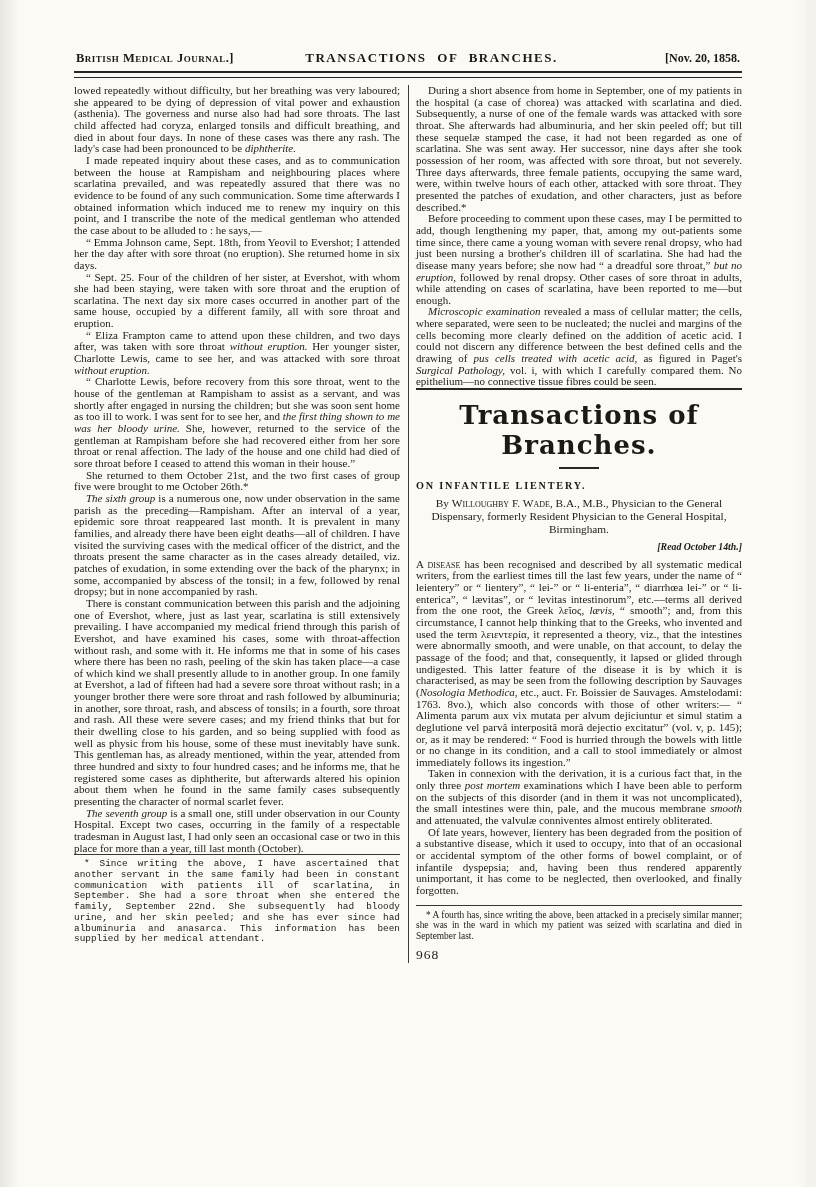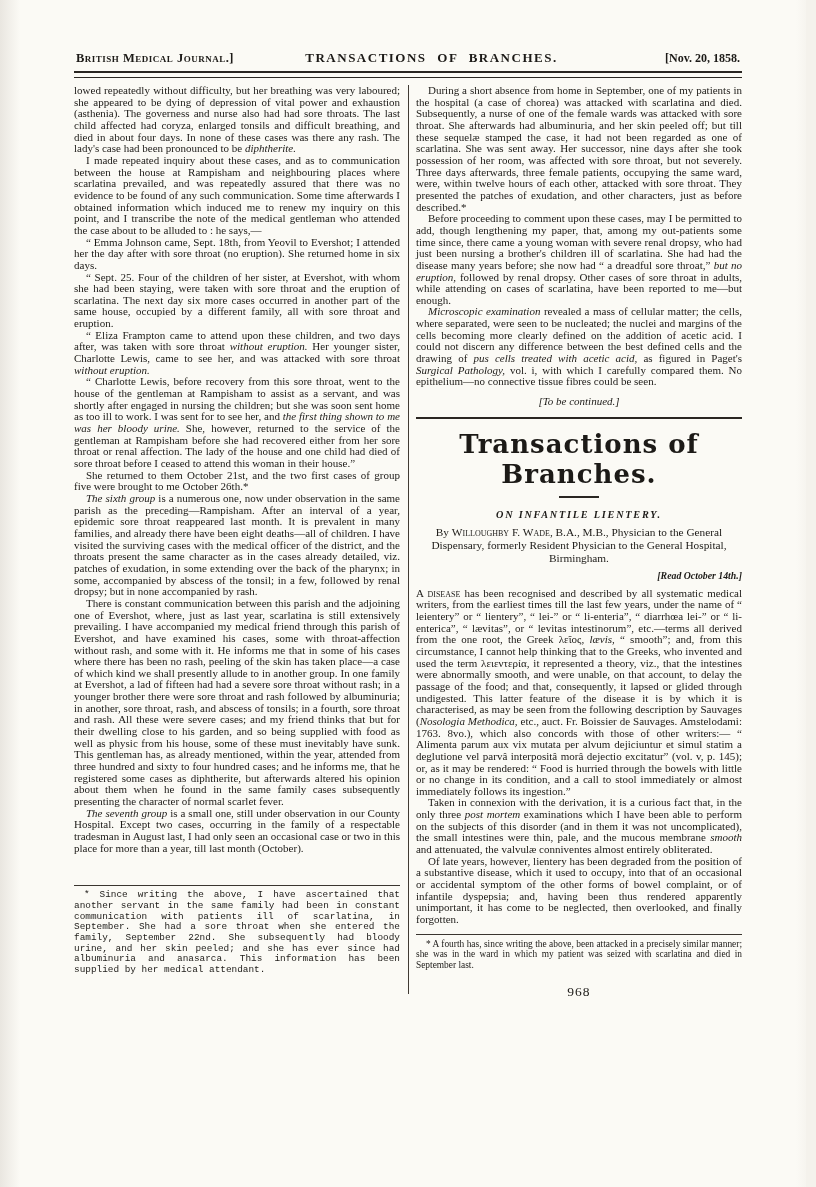--- a/index.html
+++ b/index.html
@@ -29,25 +29,25 @@
   .sc{font-variant:small-caps;}
   .footnote{margin-top:14px;}
   .footnote.push{margin-top:auto;margin-bottom:24px;font-family:Liberation Mono, monospace;}
   .fn-rule{border-top:1px solid #3a352f;margin-bottom:4px;}
   .fn-text{margin:0;font-size:9.4px;line-height:10.7px;text-align:justify;text-indent:10px;}
   .tbc{margin:7px 0 10px;text-align:center;font-size:11px;font-style:italic;}
   .section-rule{border-top:2px solid #2a2622;margin:0 0 10px;}
   .gothic{margin:0;text-align:center;font-family:"DejaVu Serif",serif;font-weight:bold;font-size:26px;letter-spacing:1px;}
   .ornament-rule{width:40px;border-top:2px solid #2a2622;margin:7px auto 11px;}
   .branch{margin:0 auto 7px;max-width:300px;text-align:center;font-weight:normal;font-size:13.5px;letter-spacing:1.2px;line-height:16.5px;}
-  .art-title{margin:0 0 6px;text-align:center;font-size:10.2px;letter-spacing:1.8px;font-weight:bold;font-style:italic;}
+  .art-title{margin:0 0 6px;text-align:left;font-size:10.2px;letter-spacing:1.8px;font-weight:bold;}
   .byline{margin:0 auto 4px;max-width:302px;text-align:center;font-size:11.3px;line-height:13.2px;}
   .read-date{margin:0 0 7px;text-align:right;font-size:9.8px;font-style:italic;font-weight:bold;}
   .footnote.tight{margin-top:8px;}
-  .page-number{margin-top:13px;text-align:center;font-size:13.5px;letter-spacing:1px;}
+  .page-number{margin-top:5px;text-align:left;font-size:13.5px;letter-spacing:1px;}
 </style>
 </head>
 <body>
 
 <div class="page">
 
   <div class="header">
     <span class="jname">British Medical Journal.]</span>
     <span class="htitle">TRANSACTIONS OF BRANCHES.</span>
     <span class="hdate">[Nov. 20, 1858.</span>
@@ -77,21 +77,20 @@
     </div>
 
     <div class="divider"></div>
 
     <div class="col">
       <div class="body-text">
           <p class="para"><span>During a short absence from home in September, one of my patients in the hospital (a case of chorea) was attacked with scarlatina and died.  Subsequently, a nurse of one of the female wards was attacked with sore throat.  She afterwards had albuminuria, and her skin peeled off; but till these sequelæ stamped the case, it had not been regarded as one of scarlatina.  She was sent away.  Her successor, nine days after she took possession of her room, was affected with sore throat, but not severely.  Three days afterwards, three female patients, occupying the same ward, were, within twelve hours of each other, attacked with sore throat.  They presented the patches of exudation, and other characters, just as before described.*</span></p>
           <p class="para"><span>Before proceeding to comment upon these cases, may I be permitted to add, though lengthening my paper, that, among my out-patients some time since, there came a young woman with severe renal dropsy, who had just been nursing a brother's children ill of scarlatina.  She had had the disease many years before; she now had “ a dreadful sore throat,” </span><span class="i">but no eruption,</span><span> followed by renal dropsy.  Other cases of sore throat in adults, while attending on cases of scarlatina, have been reported to me—but enough.</span></p>
           <p class="para"><span class="i">Microscopic examination</span><span> revealed a mass of cellular matter; the cells, where separated, were seen to be nucleated; the nuclei and margins of the cells becoming more clearly defined on the addition of acetic acid.  I could not discern any difference between the best defined cells and the drawing of </span><span class="i">pus cells treated with acetic acid,</span><span> as figured in Paget's </span><span class="i">Surgical Pathology,</span><span> vol. i, with which I carefully compared them.  No epithelium—no connective tissue fibres could be seen.</span></p>
         </div>
-      <p class="tbc">[To be continued.]</p>
 
       <div class="section-rule"></div>
       <h1 class="gothic">Transactions of Branches.</h1>
       <div class="ornament-rule"></div>
 
       <h3 class="art-title">ON INFANTILE LIENTERY.</h3>
       <p class="byline"><span>By </span><span class="sc">Willoughby F. Wade</span><span>, B.A., M.B., Physician to the General Dispensary, formerly Resident Physician to the General Hospital, Birmingham.</span></p>
       <p class="read-date">[Read October 14th.]</p>
 
       <div class="body-text">

